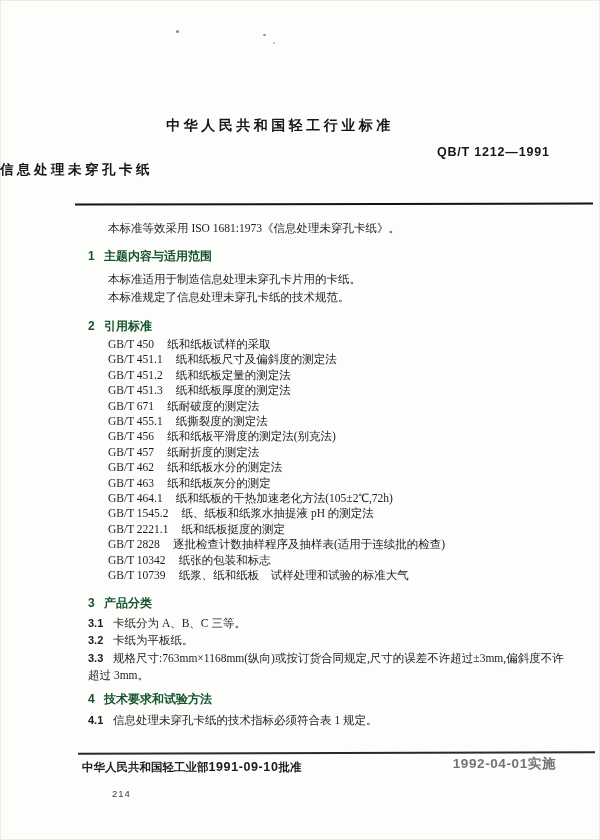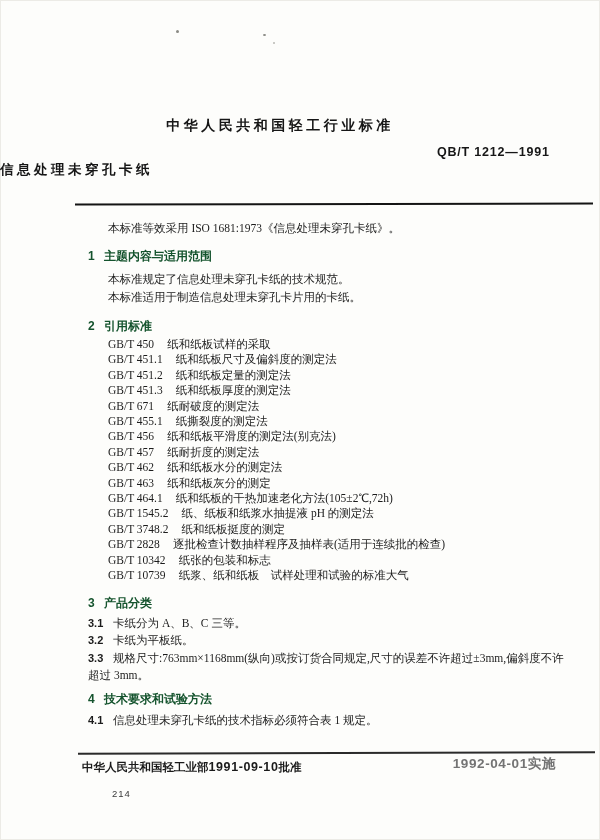--- a/index.html
+++ b/index.html
@@ -107,42 +107,42 @@
   <div class="rule-top"></div>
 
   <div class="content">
 
     <div class="intro">本标准等效采用 ISO 1681:1973《信息处理未穿孔卡纸》。</div>
 
     <div class="sec-heading">
       <span class="sec-num">1</span><span>主题内容与适用范围</span>
     </div>
     <div class="paras">
+      <p>本标准适用于制造信息处理未穿孔卡片用的卡纸。</p>
       <p>本标准规定了信息处理未穿孔卡纸的技术规范。</p>
-      <p>本标准适用于制造信息处理未穿孔卡片用的卡纸。</p>
     </div>
 
     <div class="sec-heading">
       <span class="sec-num">2</span><span>引用标准</span>
     </div>
 
     <div class="refs">
       <div class="ref-row"><span class="ref-code">GB/T 450</span><span class="ref-title">纸和纸板试样的采取</span></div>
       <div class="ref-row"><span class="ref-code">GB/T 451.1</span><span class="ref-title">纸和纸板尺寸及偏斜度的测定法</span></div>
       <div class="ref-row"><span class="ref-code">GB/T 451.2</span><span class="ref-title">纸和纸板定量的测定法</span></div>
       <div class="ref-row"><span class="ref-code">GB/T 451.3</span><span class="ref-title">纸和纸板厚度的测定法</span></div>
       <div class="ref-row"><span class="ref-code">GB/T 671</span><span class="ref-title">纸耐破度的测定法</span></div>
       <div class="ref-row"><span class="ref-code">GB/T 455.1</span><span class="ref-title">纸撕裂度的测定法</span></div>
       <div class="ref-row"><span class="ref-code">GB/T 456</span><span class="ref-title">纸和纸板平滑度的测定法(别克法)</span></div>
       <div class="ref-row"><span class="ref-code">GB/T 457</span><span class="ref-title">纸耐折度的测定法</span></div>
       <div class="ref-row"><span class="ref-code">GB/T 462</span><span class="ref-title">纸和纸板水分的测定法</span></div>
       <div class="ref-row"><span class="ref-code">GB/T 463</span><span class="ref-title">纸和纸板灰分的测定</span></div>
       <div class="ref-row"><span class="ref-code">GB/T 464.1</span><span class="ref-title">纸和纸板的干热加速老化方法(105±2℃,72h)</span></div>
       <div class="ref-row"><span class="ref-code">GB/T 1545.2</span><span class="ref-title">纸、纸板和纸浆水抽提液 pH 的测定法</span></div>
-      <div class="ref-row"><span class="ref-code">GB/T 3748.2</span><span class="ref-title">纸和纸板挺度的测定</span></div>
+      <div class="ref-row"><span class="ref-code">GB/T 2221.1</span><span class="ref-title">纸和纸板挺度的测定</span></div>
       <div class="ref-row"><span class="ref-code">GB/T 2828</span><span class="ref-title">逐批检查计数抽样程序及抽样表(适用于连续批的检查)</span></div>
       <div class="ref-row"><span class="ref-code">GB/T 10342</span><span class="ref-title">纸张的包装和标志</span></div>
       <div class="ref-row"><span class="ref-code">GB/T 10739</span><span class="ref-title">纸浆、纸和纸板　试样处理和试验的标准大气</span></div>
     </div>
 
     <div class="sec-heading h3-gap">
       <span class="sec-num">3</span><span>产品分类</span>
     </div>
     <div class="items">
       <div class="item"><span class="item-num">3.1</span><span>卡纸分为 A、B、C 三等。</span></div>

